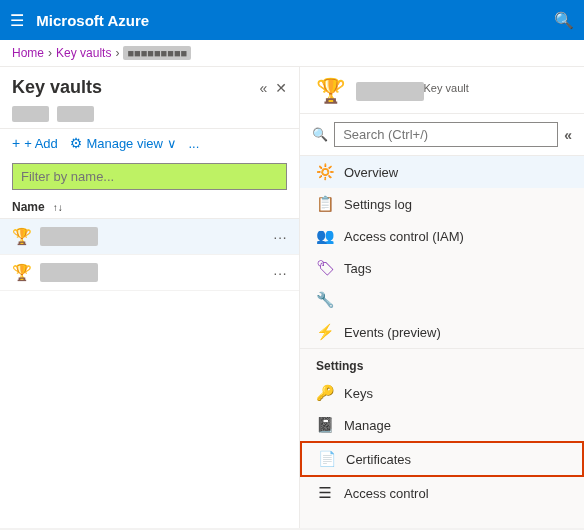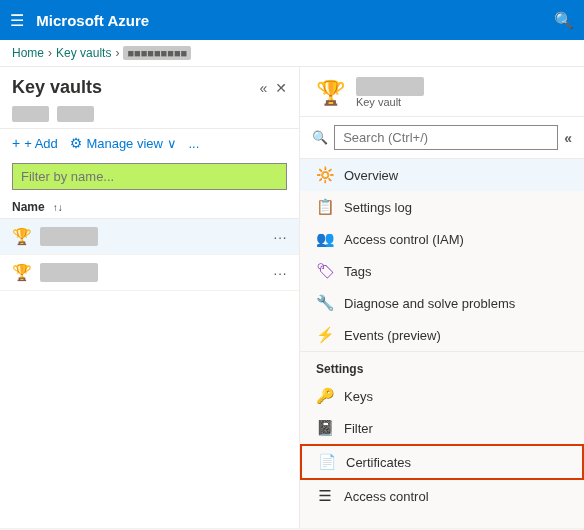--- a/index.html
+++ b/index.html
@@ -36,21 +36,21 @@
       background: #fff;
       padding: 6px 12px;
       font-size: 12px;
       color: #0078d4;
       display: flex;
       align-items: center;
       gap: 4px;
       border-bottom: 1px solid #edebe9;
     }
     .breadcrumb span { color: #605e5c; }
-    .breadcrumb a { color: #0f766e; text-decoration: none; }
+    .breadcrumb a { color: #a21caf; text-decoration: none; }
     .breadcrumb-separator { color: #605e5c; }
     .breadcrumb-blurred {
       background: #c8c8c8;
       border-radius: 2px;
       color: transparent;
       font-size: 11px;
       padding: 1px 4px;
     }
 
     
@@ -196,21 +196,21 @@
     
     .right-header {
       padding: 10px 16px 8px 16px;
       border-bottom: 1px solid #edebe9;
       background: #fff;
       display: flex;
       align-items: center;
       gap: 10px;
     }
     .right-header-icon { font-size: 24px; }
-    .right-header-info { display: flex; flex-direction: column; }
+    .right-header-info { display: flex; flex-direction: row; }
     .right-header-title {
       font-size: 13px;
       font-weight: 600;
     }
     .right-header-subtitle { font-size: 11px; color: #605e5c; }
     .right-header-blurred {
       display: inline-block;
       background: #c8c8c8;
       color: transparent;
       border-radius: 2px;
@@ -384,38 +384,37 @@
         <span>Access control (IAM)</span>
       </div>
 
       <div class="nav-item">
         <span class="nav-item-icon" style="color:#7719aa;">🏷</span>
         <span>Tags</span>
       </div>
 
       <div class="nav-item">
         <span class="nav-item-icon">🔧</span>
-        <span>Diagnose and solve problems</span>
       </div>
 
       <div class="nav-item">
         <span class="nav-item-icon" style="color:#ffaa44;">⚡</span>
         <span>Events (preview)</span>
       </div>
 
       <div class="nav-section-title">Settings</div>
 
       <div class="nav-item">
         <span class="nav-item-icon" style="color:#f0a500;">🔑</span>
         <span>Keys</span>
       </div>
 
       <div class="nav-item">
         <span class="nav-item-icon" style="color:#0078d4;">📓</span>
-        <span>Filter</span>
+        <span>Manage</span>
       </div>
 
       <div class="nav-item nav-item-certificates">
         <span class="nav-item-icon" style="color:#107c10;">📄</span>
         <span>Certificates</span>
       </div>
 
       <div class="nav-item">
         <span class="nav-item-icon">☰</span>
         <span>Access control</span>

